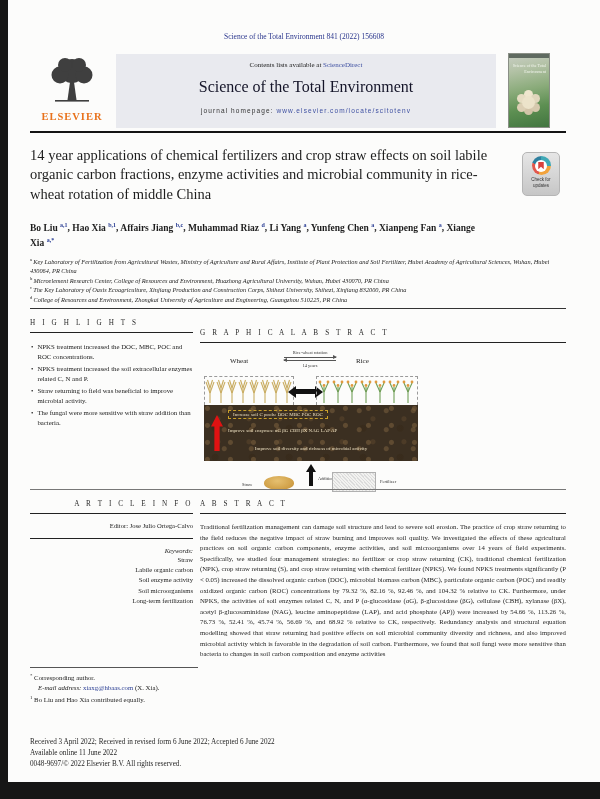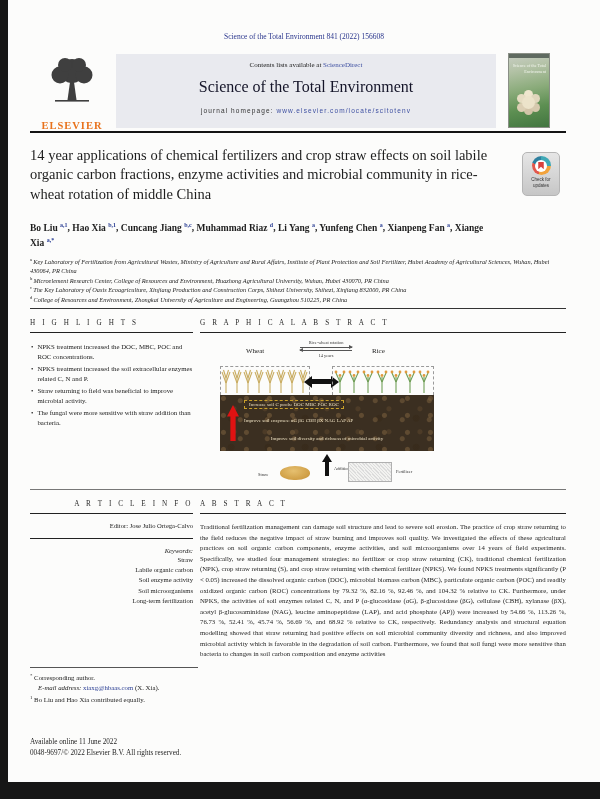--- a/index.html
+++ b/index.html
@@ -4,21 +4,21 @@
 <style>
   * { margin:0; padding:0; box-sizing:border-box; }
   html,body { width:600px; height:799px; }
   body { background:#161616; position:relative; font-family:"Liberation Serif", serif; color:#1b1b1b; }
   .page { position:absolute; left:8px; top:0; width:592px; height:782px; background:#fcfcfb; overflow:hidden; }
 
   .citation { position:absolute; top:32px; left:0; width:100%; text-align:center; font-size:7.5px; color:#28348c; }
 
   
   .logo-block { position:absolute; left:22px; top:56px; width:84px; text-align:center; }
-  .elsevier-word { font-size:10.5px; letter-spacing:1px; color:#e8721c; margin-top:10px; font-weight:bold; }
+  .elsevier-word { font-size:10.5px; letter-spacing:1px; color:#e8721c; margin-top:1px; font-weight:bold; }
   .banner { position:absolute; left:108px; top:54px; width:380px; height:74px; background:#e9eaef; text-align:center; padding-top:7px; }
   .contents-line { font-size:7px; color:#222; }
   .contents-line .sd { color:#3d4fa1; }
   .journal-title { font-size:16px; color:#141428; margin-top:9px; }
   .homepage-line { font-family:"Liberation Sans", sans-serif; font-size:6.5px; letter-spacing:1.1px; color:#333; margin-top:11px; }
   .homepage-line .url { color:#3d4fa1; }
   .cover { position:absolute; left:500px; top:53px; width:42px; height:75px; border:1px solid #8a8f86;
            background:linear-gradient(168deg,#c9cec4 0%,#b3c2a6 22%,#8aab7a 48%,#5d8f52 72%,#41753f 100%); }
   .cover-band { height:4px; background:#5f6a60; }
   .cover-title { font-size:4.2px; color:#f3f6ee; text-align:right; padding:5px 3px 0 0; line-height:1.35; }
@@ -48,23 +48,23 @@
   .sec-head { font-size:7.2px; letter-spacing:2.6px; color:#2a2a2a; }
   .sec-rule { border-top:1.5px solid #222; margin-top:5px; }
 
   
   .highlights { position:absolute; left:22px; top:319px; width:163px; }
   .hl-item { display:flex; font-size:6.8px; line-height:1.4; margin-bottom:3px; color:#222; }
   .hl-bullet { margin:0 4px 0 1px; }
   .highlights .sec-rule { margin-bottom:9px; }
 
   
-  .ga { position:absolute; left:192px; top:319px; width:366px; }
+  .ga { position:absolute; left:192px; top:329px; width:366px; }
   .ga .sec-rule { margin-bottom:7px; }
-  .ga-fig { position:relative; width:216px; height:150px; margin-left:20px; }
+  .ga-fig { position:relative; width:216px; height:150px; margin-left:4px; }
   .ga-top-label { position:absolute; font-size:7px; color:#222; }
   .ga-rot { position:absolute; left:76px; top:0; width:60px; text-align:center; }
   .ga-rot-label { font-size:4.4px; color:#333; }
   .ga-years { font-size:4.4px; color:#333; }
   .arrow-line { position:relative; height:0; border-top:1px solid #555; margin:2px 4px; }
   .arrow-line.right::after { content:''; position:absolute; right:-1px; top:-3px; border-left:4px solid #555; border-top:2.5px solid transparent; border-bottom:2.5px solid transparent; }
   .arrow-line.left::before { content:''; position:absolute; left:-1px; top:-3px; border-right:4px solid #555; border-top:2.5px solid transparent; border-bottom:2.5px solid transparent; }
   .crop-box { position:absolute; top:26px; height:29px; border:1px dashed #9a9a9a; border-bottom:none; }
   .crop-wheat { left:0; width:90px; }
   .crop-rice { left:112px; width:102px; }
@@ -156,21 +156,21 @@
 
   <div class="badge">
     <div class="badge-circle">
       <div class="badge-inner">
           <div class="badge-mark"></div>
         </div>
     </div>
     <div class="badge-text">Check for updates</div>
   </div>
 
-  <p class="authors"><span>Bo Liu </span><sup>a,1</sup>, <span>Hao Xia </span><sup>b,1</sup>, <span>Cuncang Jiang </span><sup>b,c</sup>, <span>Muhammad Riaz </span><sup>d</sup>, <span>Li Yang </span><sup>a</sup>, <span>Yunfeng Chen </span><sup>a</sup>, <span>Xianpeng Fan </span><sup>a</sup>, <span>Xiange Xia </span><sup>a,*</sup></p>
+  <p class="authors"><span>Bo Liu </span><sup>a,1</sup>, <span>Hao Xia </span><sup>b,1</sup>, <span>Affairs Jiang </span><sup>b,c</sup>, <span>Muhammad Riaz </span><sup>d</sup>, <span>Li Yang </span><sup>a</sup>, <span>Yunfeng Chen </span><sup>a</sup>, <span>Xianpeng Fan </span><sup>a</sup>, <span>Xiange Xia </span><sup>a,*</sup></p>
 
   <div class="affils">
       <div><sup>a </sup><span>Key Laboratory of Fertilization from Agricultural Wastes, Ministry of Agriculture and Rural Affairs, Institute of Plant Protection and Soil Fertilizer, Hubei Academy of Agricultural Sciences, Wuhan, Hubei 430064, PR China</span></div>
       <div><sup>b </sup><span>Microelement Research Center, College of Resources and Environment, Huazhong Agricultural University, Wuhan, Hubei 430070, PR China</span></div>
       <div><sup>c </sup><span>The Key Laboratory of Oasis Ecoagriculture, Xinjiang Production and Construction Corps, Shihezi University, Shihezi, Xinjiang 832000, PR China</span></div>
       <div><sup>d </sup><span>College of Resources and Environment, Zhongkai University of Agriculture and Engineering, Guangzhou 510225, PR China</span></div>
     </div>
 
   <div class="div1"></div>
 
@@ -304,17 +304,18 @@
     </div>
     <div class="indent">
       <span class="em">E-mail address: </span><span class="link">xiaxg@hbaas.com</span><span> (X. Xia).</span>
     </div>
     <div>
       <sup>1</sup><span> Bo Liu and Hao Xia contributed equally.</span>
     </div>
   </div>
 
   <div class="footer">
+    <div>Received 3 April 2022; Received in revised form 6 June 2022; Accepted 6 June 2022</div>
     <div>Available online 11 June 2022</div>
     <div>0048-9697/© 2022 Elsevier B.V. All rights reserved.</div>
   </div>
 
 </div>
 
 </body></html>

